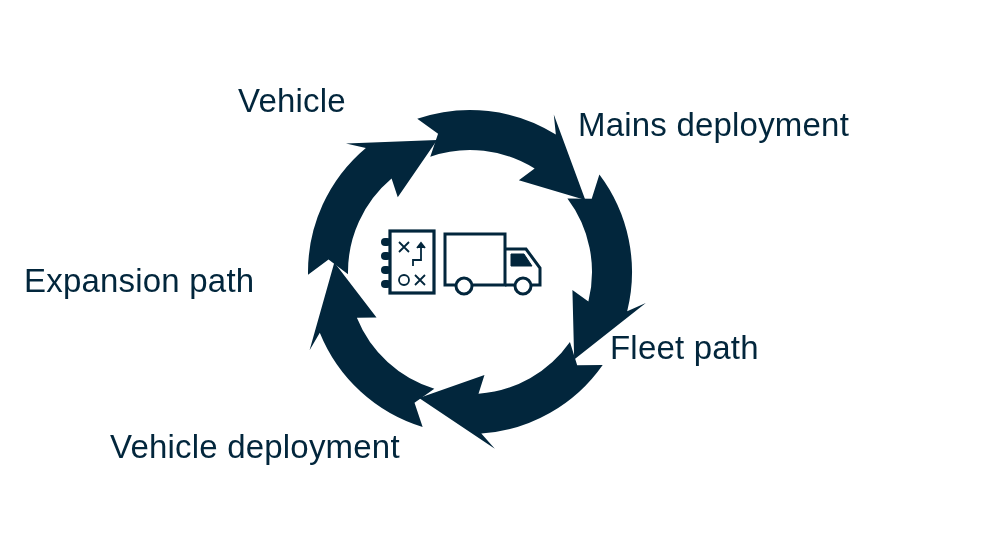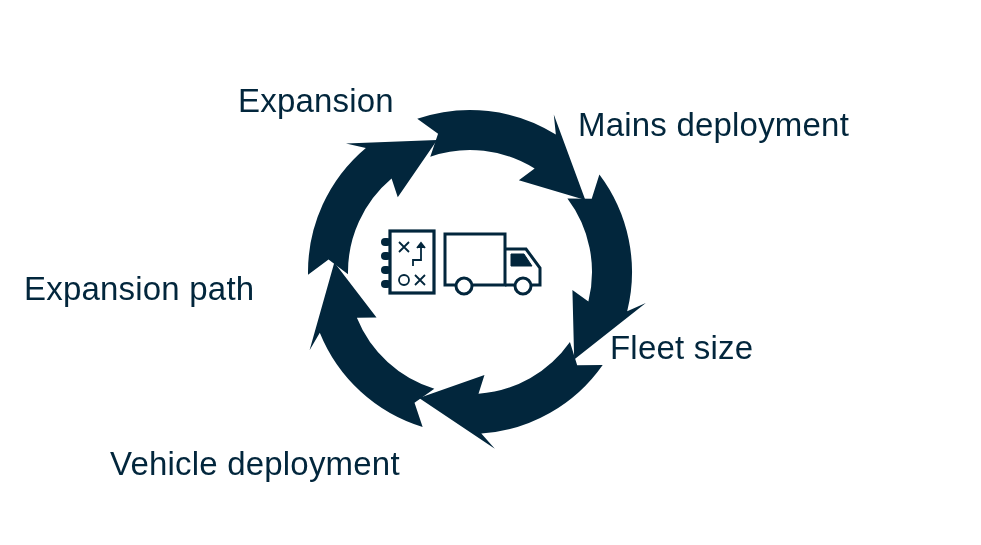--- a/index.html
+++ b/index.html
@@ -4,40 +4,40 @@
 <style>
   html, body { margin: 0; padding: 0; background: #ffffff; }
   body { width: 981px; height: 545px; position: relative; overflow: hidden;
          font-family: "Liberation Sans", "DejaVu Sans", sans-serif; }
   #cycle { position: absolute; left: 0; top: 0; }
   .label { position: absolute; font-size: 33px; line-height: 1; white-space: nowrap;
            color: #02263c; letter-spacing: 0.2px; }
   #lbl-0 { left: 238px; top: 84px; }
   #lbl-1 { left: 578px; top: 108px; }
   #lbl-2 { left: 610px; top: 331px; }
-  #lbl-3 { left: 110px; top: 447px; }
-  #lbl-4 { left: 24px;  top: 272px; }
+  #lbl-3 { left: 110px; top: 430px; }
+  #lbl-4 { left: 24px;  top: 264px; }
   #center-icons { position: absolute; left: 378px; top: 228px; }
 </style>
 </head>
 <body>
 
 <svg id="cycle" width="981" height="545" viewBox="0 0 981 545">
   <g id="arrows">
       <path d="M417.2579589779407,118.82599075291068 A162,162 0 0 1 555.8469208057792,134.61620842265899 L553.8006739572816,114.39385467468156 L585.3345410772739,199.93098006428414 L518.8250425297326,180.1734503426716 L534.650150236451,168.53813226891603 A122,122 0 0 0 430.2806851562269,156.64673377688337 L438.0569502831712,133.6394508004966 Z" fill="#02263c"></path>
       <path d="M599.3789526276614,174.50596624936819 A162,162 0 0 1 627.1879076567114,311.19134708714614 L645.7881839126792,302.99619971354707 L574.1820442641811,359.41911491736937 L572.4200063132696,290.05941047736076 L588.3760786056715,301.51447126315946 A122,122 0 0 0 567.4335322257697,198.57856717545013 L591.7177566997,198.86459336277233 Z" fill="#02263c"></path>
       <path d="M602.7026311748167,364.91938268886946 A162,162 0 0 1 481.3005487465483,433.60537614209153 L494.8423985213717,448.7628502703703 L419.053503295436,398.0970042210831 L484.47400249984685,374.9878791491233 L478.5102897967833,393.7028141316986 A122,122 0 0 0 569.936549403257,341.97632523482764 L577.1687603916337,365.16038211665204 Z" fill="#02263c"></path>
       <path d="M422.63578383491665,426.92137046601175 A162,162 0 0 1 319.7962155601805,332.6862681333778 L309.5652627355987,350.2492497018503 L334.3312891646639,262.513119570799 L376.52541918488663,317.59059926606403 L356.88356974285193,317.7020043967413 A122,122 0 0 0 434.33065202382613,388.6691802274903 L414.51617975452314,402.71168919024655 Z" fill="#02263c"></path>
       <path d="M308.02467338466465,274.8272898428399 A162,162 0 0 1 365.8684072307806,147.90080021472556 L346.00348087306895,143.59784563955083 L437.0986221984452,140.03978122646447 L397.75552947226424,197.1886607647803 L391.5799116182422,178.54257793948472 A122,122 0 0 0 348.01858119092026,274.12919358534856 L328.54035287097213,259.6238845298326 Z" fill="#02263c"></path>
     </g>
 </svg>
 
-<div class="label" id="lbl-0">Expansion</div>
+<div class="label" id="lbl-0">Vehicle</div>
 <div class="label" id="lbl-1">Mains deployment</div>
-<div class="label" id="lbl-2">Fleet size</div>
+<div class="label" id="lbl-2">Fleet path</div>
 <div class="label" id="lbl-3">Vehicle deployment</div>
 <div class="label" id="lbl-4">Expansion path</div>
 
 <svg id="center-icons" width="170" height="72" viewBox="0 0 170 72">
   <g fill="none" stroke="#02263c" stroke-width="2.6">
     <rect x="12" y="3" width="44" height="62" stroke-width="3.2"></rect>
     <g fill="#02263c" stroke="none">
       <rect x="3" y="10" width="10" height="8" rx="4"></rect>
       <rect x="3" y="24" width="10" height="8" rx="4"></rect>
       <rect x="3" y="38" width="10" height="8" rx="4"></rect>

